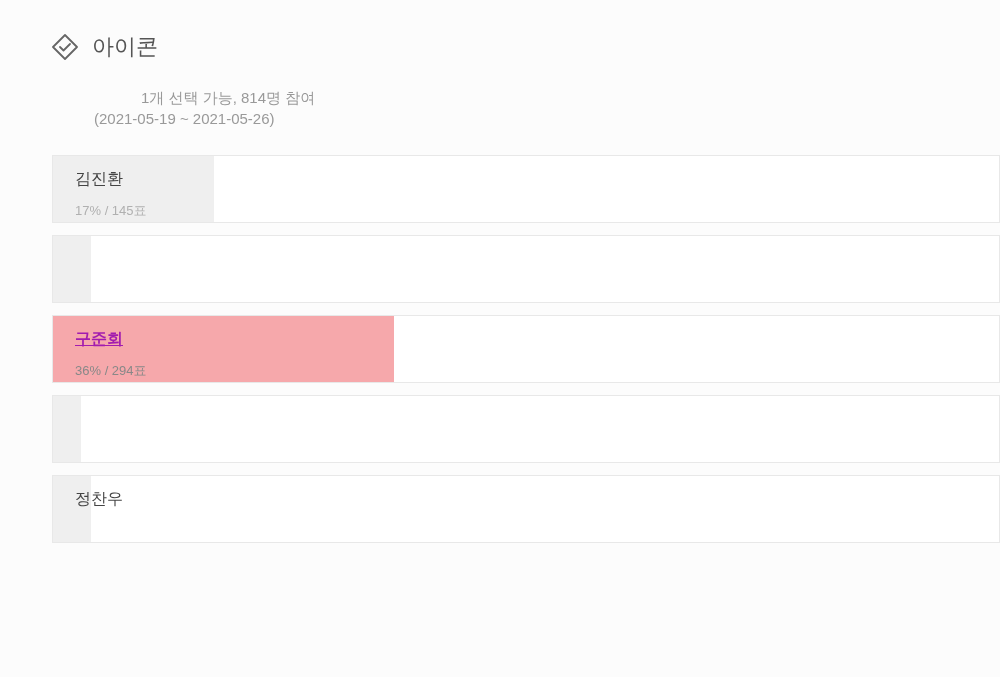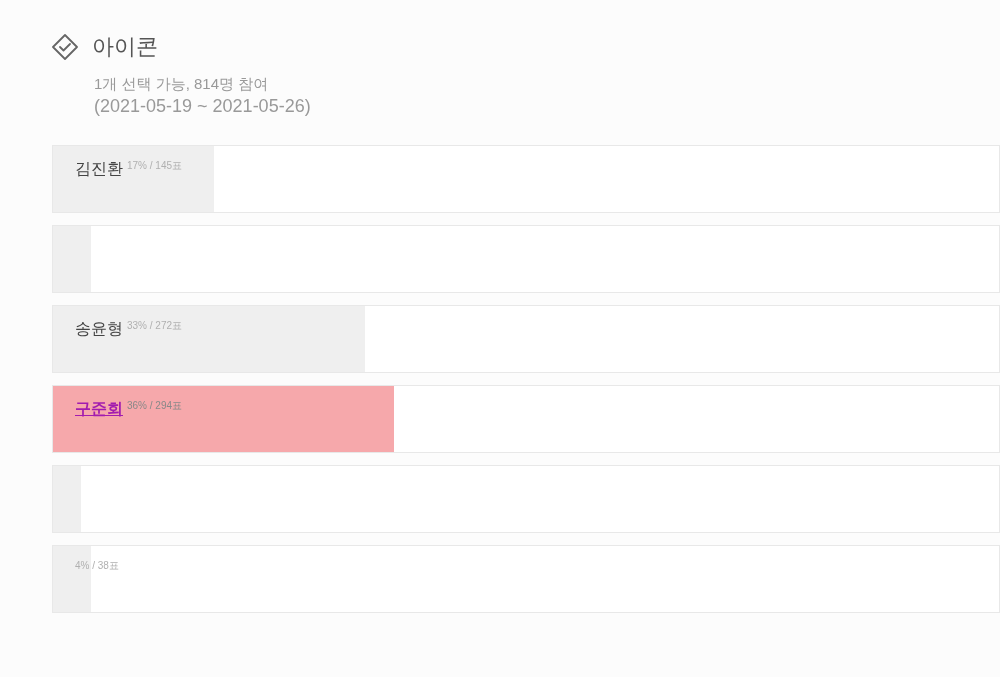--- a/index.html
+++ b/index.html
@@ -25,30 +25,31 @@
       margin-top: 2px;
     }
     .header-text {
       display: flex;
       flex-direction: column;
     }
     .title {
       font-size: 22px;
       font-weight: 400;
       color: #555;
-      margin-bottom: 10px;
+      margin-bottom: 24px;
       margin-left: -2px;
     }
     .subtitle {
       font-size: 15px;
       color: #999;
       line-height: 1.6;
+      margin-left: 47px;
     }
     .date-range {
-      font-size: 18px;
+      font-size: 15px;
       color: #999;
     }
     .poll-list {
       display: flex;
       flex-direction: column;
       gap: 12px;
     }
     .poll-item {
       position: relative;
       height: 68px;
@@ -64,37 +65,36 @@
       background: #efefef;
     }
     .poll-bar.selected {
       background: #f6a8ab;
     }
     .poll-content {
       position: relative;
       z-index: 1;
       padding: 13px 22px;
       display: flex;
-      flex-direction: row;
-      gap: 4px;
+      flex-direction: column;
+      gap: 12px;
     }
     .poll-name {
       font-size: 16px;
       color: #444;
       font-weight: 400;
     }
     .poll-item.selected .poll-name {
       font-weight: 700;
       color: #a21caf;
       text-decoration: underline;
     }
     .poll-stats {
-      font-size: 10px;
+      font-size: 13px;
       color: #b0b0b0;
-      text-align: right;
     }
     .poll-item.selected .poll-stats {
       color: #888;
     }
   </style>
 </head>
 <body>
 
 <div class="header">
   <span class="header-icon">
@@ -116,38 +116,31 @@
     <div class="poll-content">
       <div class="poll-name">김진환</div>
       <div class="poll-stats">17% / 145표</div>
     </div>
   </div>
   <div class="poll-item">
     <div class="poll-bar" style="width:4%"></div>
     <div class="poll-content">
     </div>
   </div>
-  <div class="poll-item">
-    <div class="poll-bar" style="width:33%"></div>
-    <div class="poll-content">
-      <div class="poll-name">송윤형</div>
-      <div class="poll-stats">33% / 272표</div>
-    </div>
-  </div>
   <div class="poll-item selected">
     <div class="poll-bar selected" style="width:36%"></div>
     <div class="poll-content">
       <div class="poll-name">구준회</div>
       <div class="poll-stats">36% / 294표</div>
     </div>
   </div>
   <div class="poll-item">
     <div class="poll-bar" style="width:3%"></div>
     <div class="poll-content">
     </div>
   </div>
   <div class="poll-item">
     <div class="poll-bar" style="width:4%"></div>
     <div class="poll-content">
-      <div class="poll-stats">4% / 38표</div>
+      <div class="poll-name">정찬우</div>
     </div>
   </div>
 </div>
 
 </body></html>

